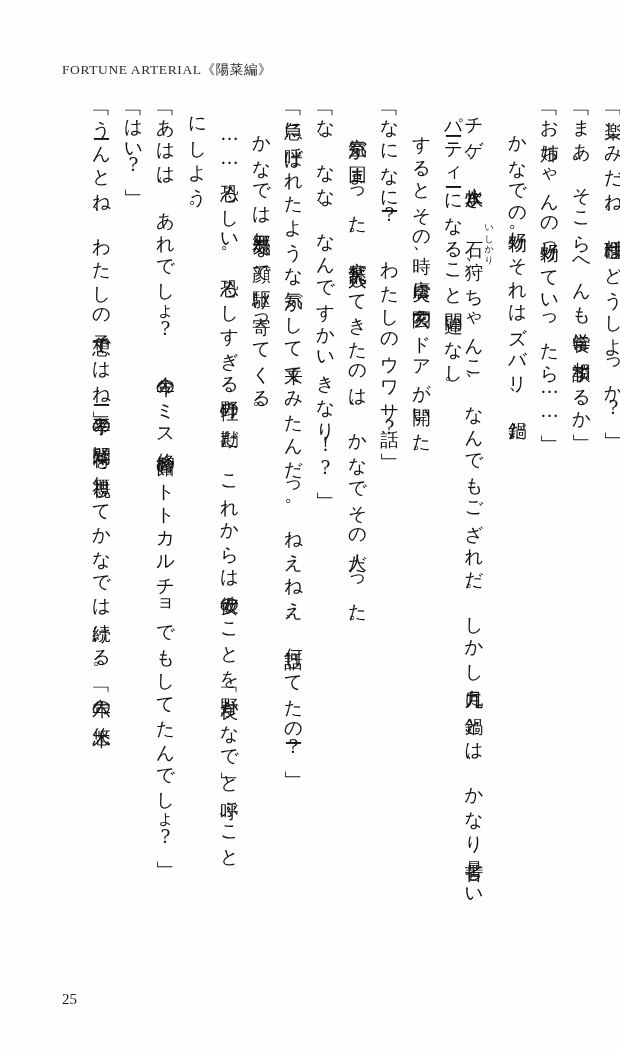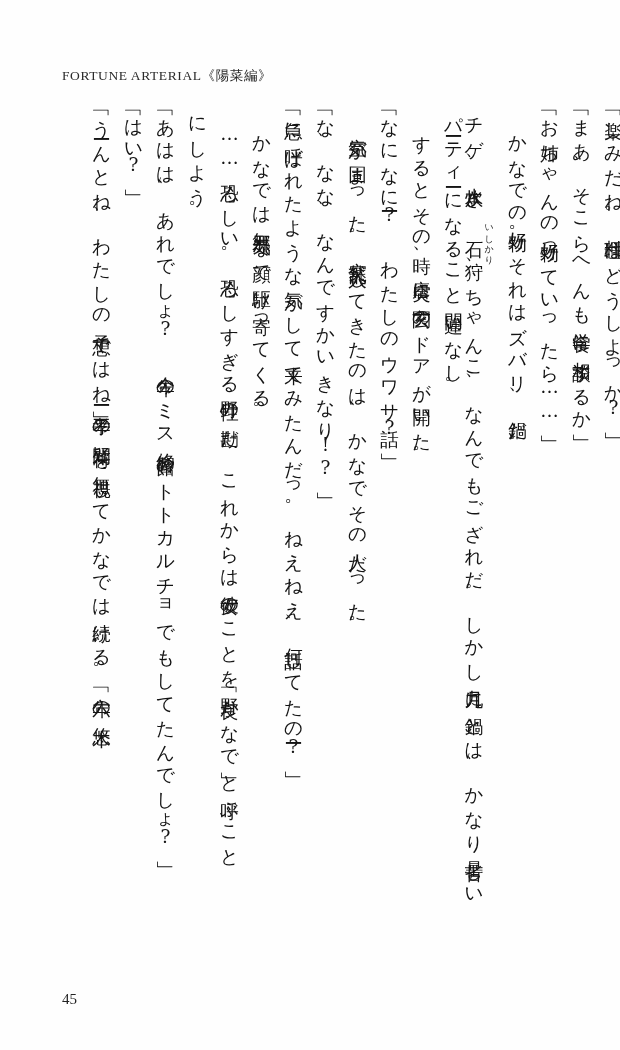--- a/index.html
+++ b/index.html
@@ -19,21 +19,21 @@
   .page {
     position: absolute;
     inset: 0;
     background: #fefefe;
   }
 
   
   .header {
     position: absolute;
     left: 62px;
-    top: 67px;
+    top: 61px;
     font-size: 13.5px;
     letter-spacing: 0.6px;
     color: #2b2b2b;
     white-space: nowrap;
     font-family: "Liberation Serif", "DejaVu Serif", serif;
   }
   .header .hdr-title {
     font-variant: normal;
   }
   .header .hdr-sub {
@@ -112,15 +112,15 @@
     <div class="vline">「なになにー?　わたしのウワサ話?」</div>
     <div class="vline indent1">するとその時、唐突に玄関のドアが開いた。</div>
     <div class="vline">パーティーになること間違いなし。</div>
     <div class="vline">チゲ、水炊き、<ruby>石狩<rt>いしかり</rt></ruby>、ちゃんこ、なんでもござれだ。しかし九月に鍋とは、かなり暑苦しい</div>
     <div class="vline indent1">かなでの好物。それはズバリ、鍋だ。</div>
     <div class="vline">「お姉ちゃんの好物っていったら……」</div>
     <div class="vline">「まあ、そこらへんも学食に相談するか」</div>
     <div class="vline">「楽しみだね。料理はどうしよっか?」</div>
   </div>
 
-  <div class="folio">45</div>
+  <div class="folio">25</div>
 
 </div>
 
 </body></html>

